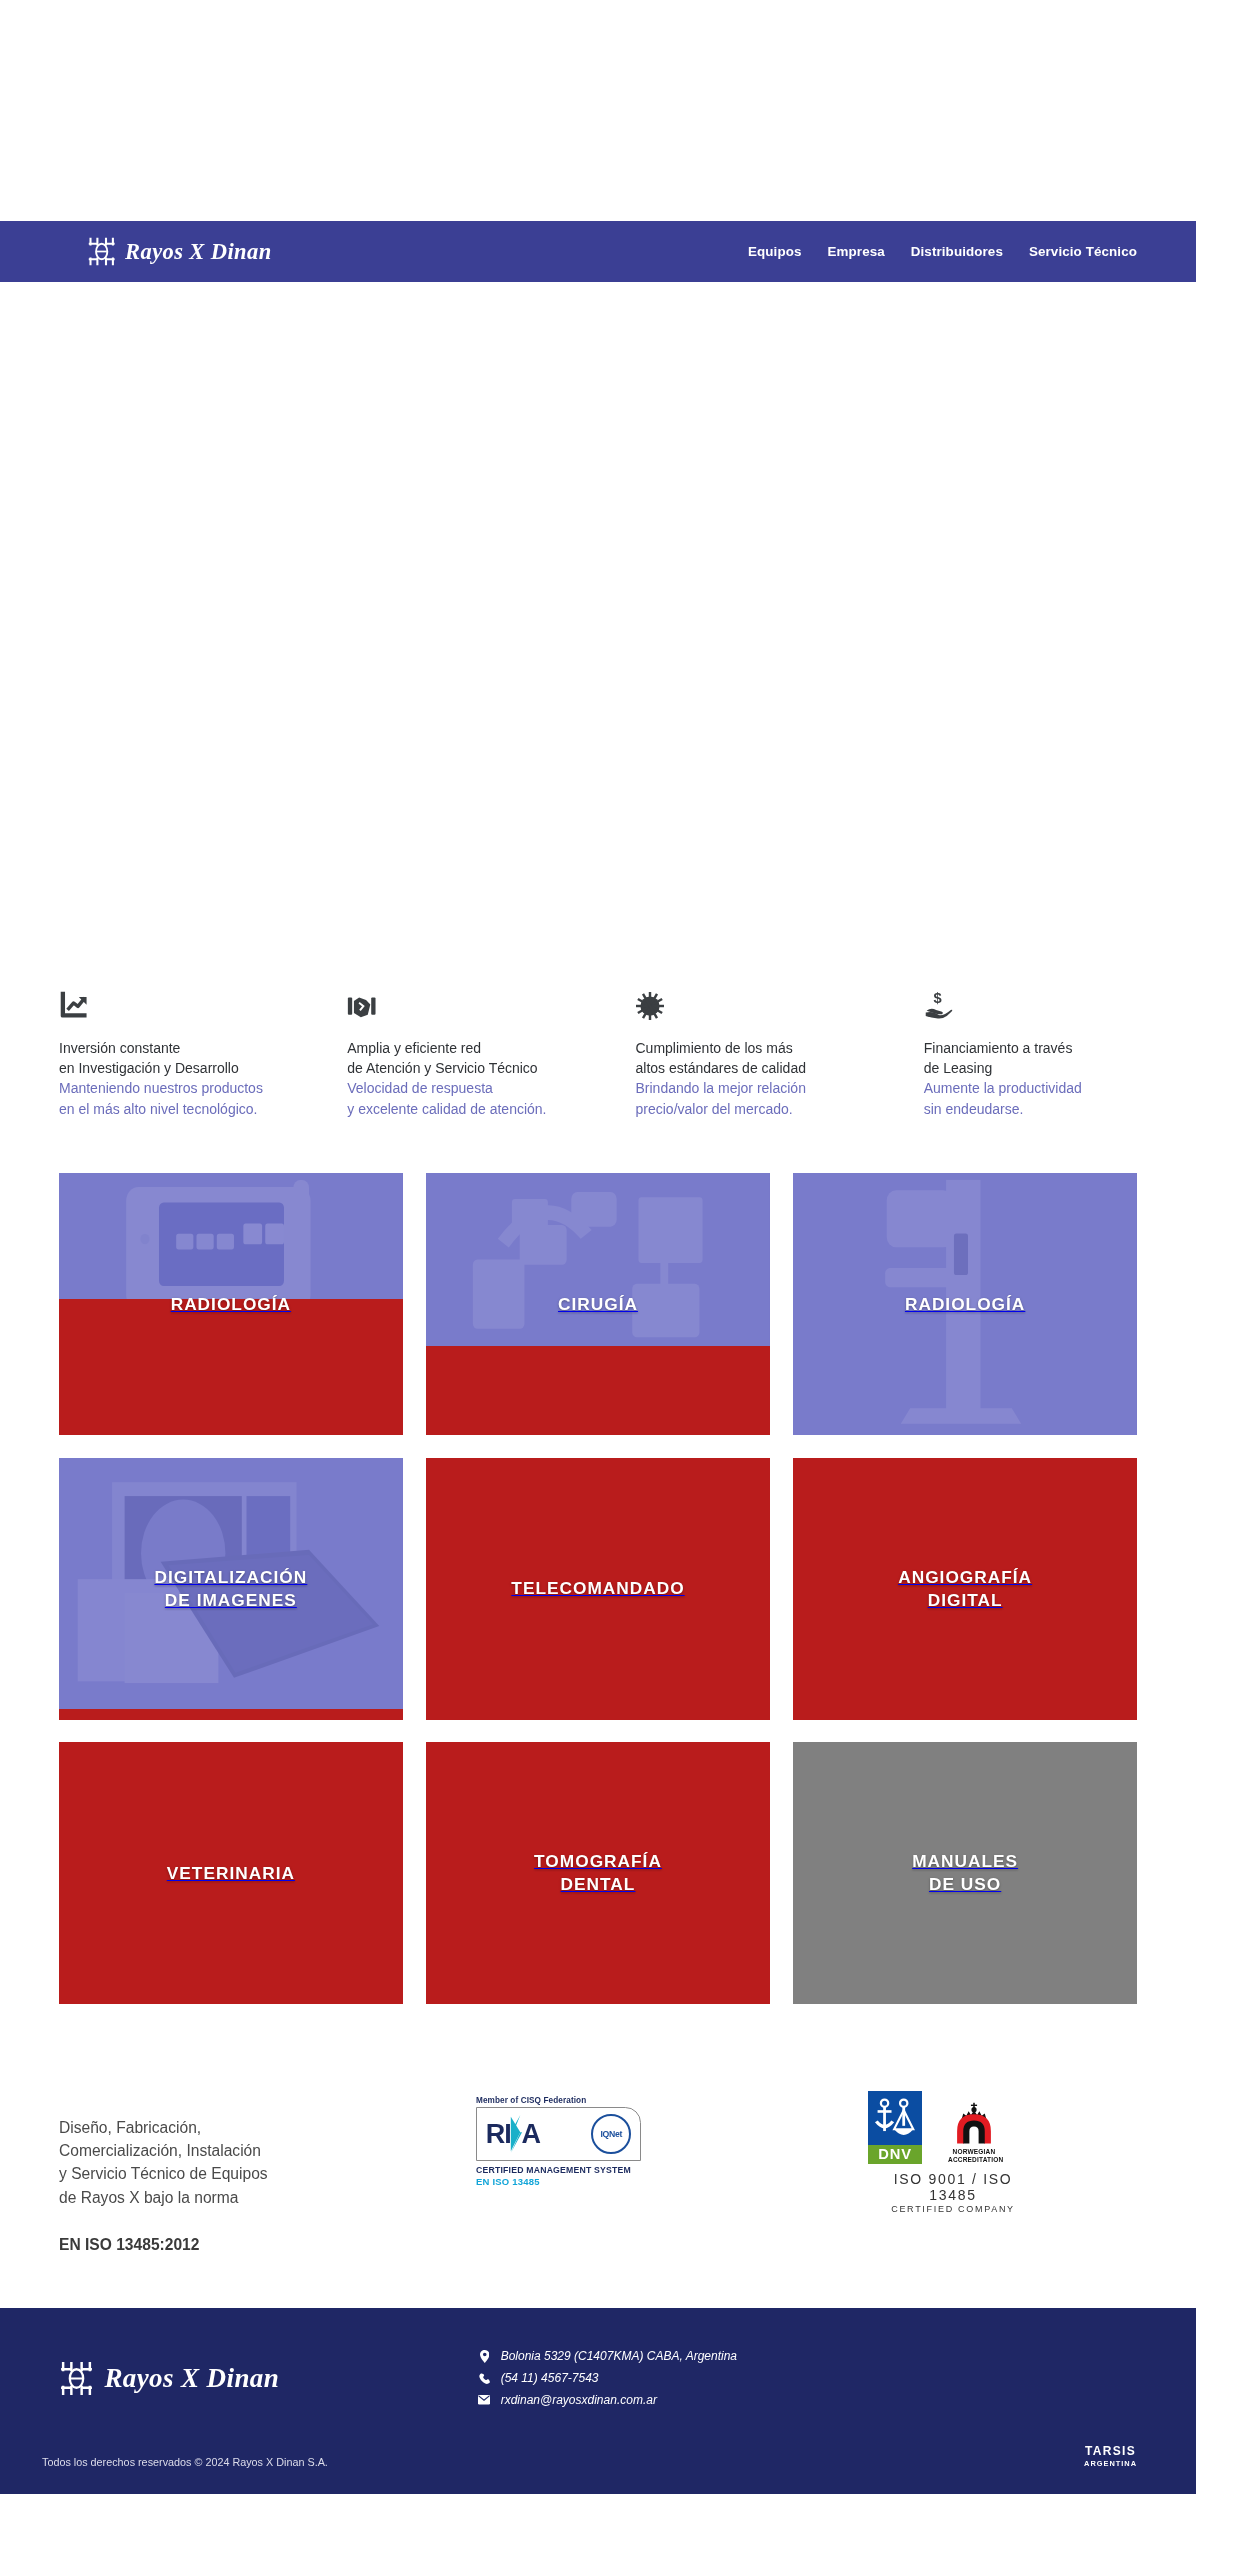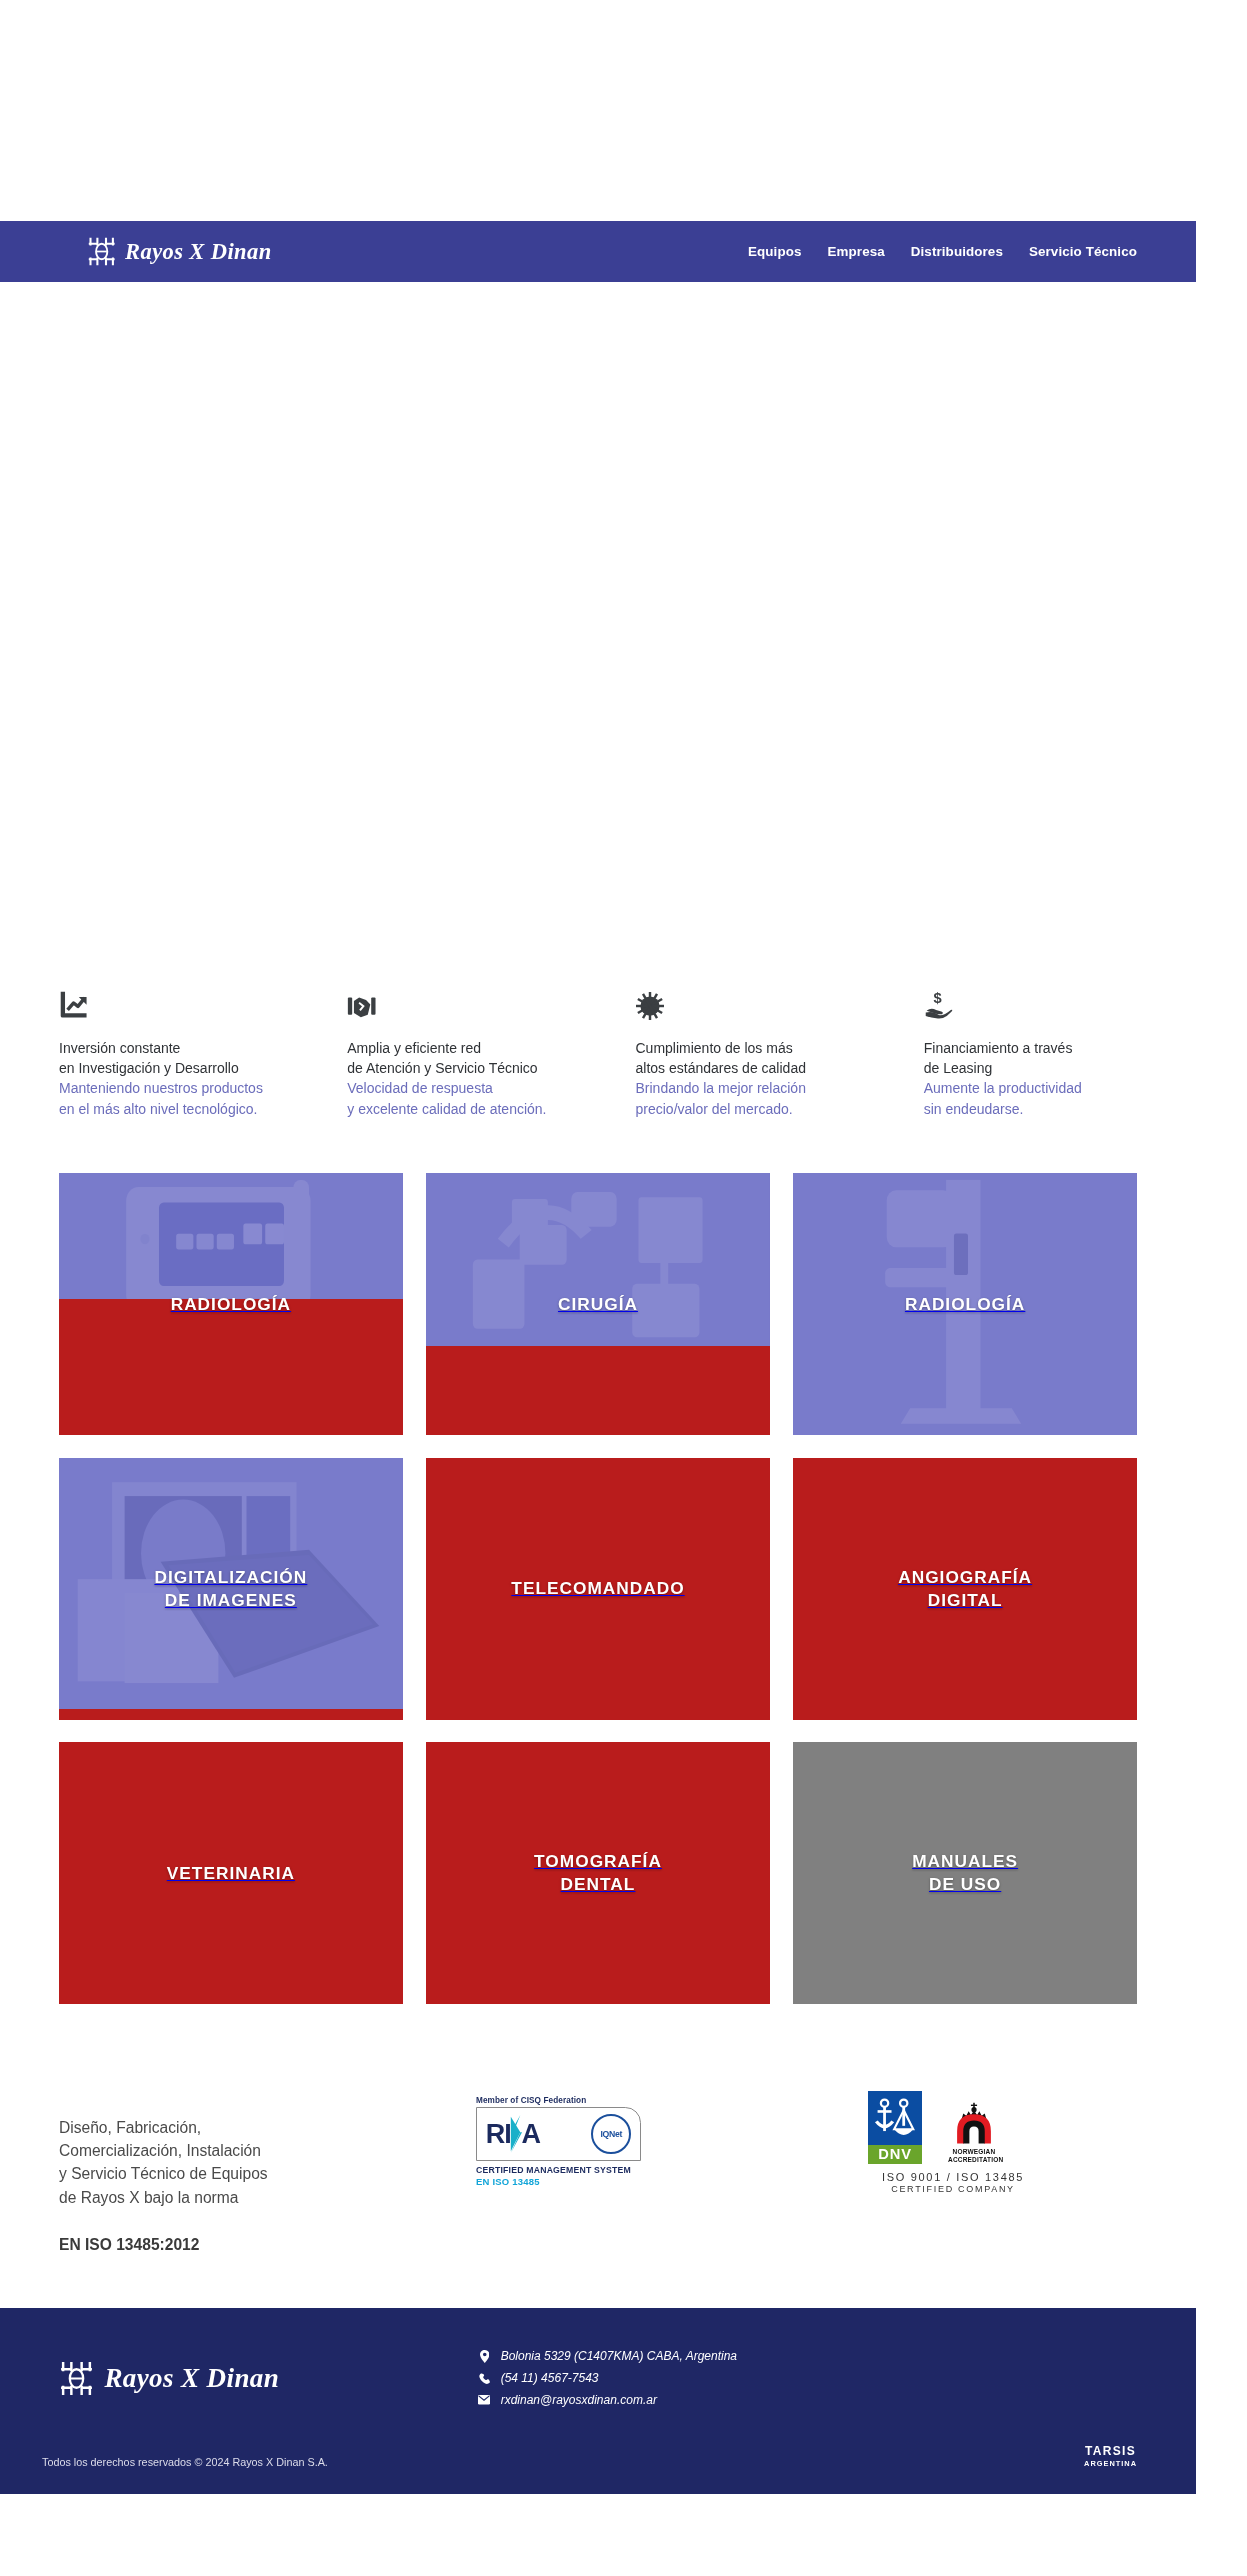--- a/index.html
+++ b/index.html
@@ -119,21 +119,21 @@
   .dnv-mark { width:54px; }
   .dnv-sq { width:54px; height:54px; background:#0b4da2; position:relative; }
   .dnv-name {
     width:54px; height:19px; background:#6aa52b; color:#fff;
     font-size:14.7px; font-weight:800; letter-spacing:0.9px;
     display:flex; align-items:center; justify-content:center;
   }
   .na-mark { width:52px; text-align:center; }
   .na-sm { font-size:6.5px; font-weight:700; color:#111; letter-spacing:0.2px; line-height:1.2; }
   .dnv-caption { margin-top:7px; text-align:center; width:170px; }
-  .dnv-c1 { font-size:11px; color:#333; letter-spacing:1.7px; }
+  .dnv-c1 { font-size:14px; color:#333; letter-spacing:1.7px; }
   .dnv-c2 { font-size:9px; color:#333; letter-spacing:1.7px; margin-top:1.7px; }
 
   
   .footer { background:#1f2765; padding:38px 59px 0 59px; height:186px; position:relative; }
   .footer-top { display:flex; align-items:flex-start; justify-content:space-between; }
   .footer-brand { display:flex; align-items:center; gap:10.4px; margin-top:14px; }
   .footer-brand .brand-mark { width:35px; height:37px; }
   .footer-brand .brand-word { font-size:27px; }
   .contact { margin-right:400px; margin-top:3.5px;font-style:italic; }
   .contact-row { display:flex; align-items:center; gap:10.4px; margin-bottom:7.8px; }

